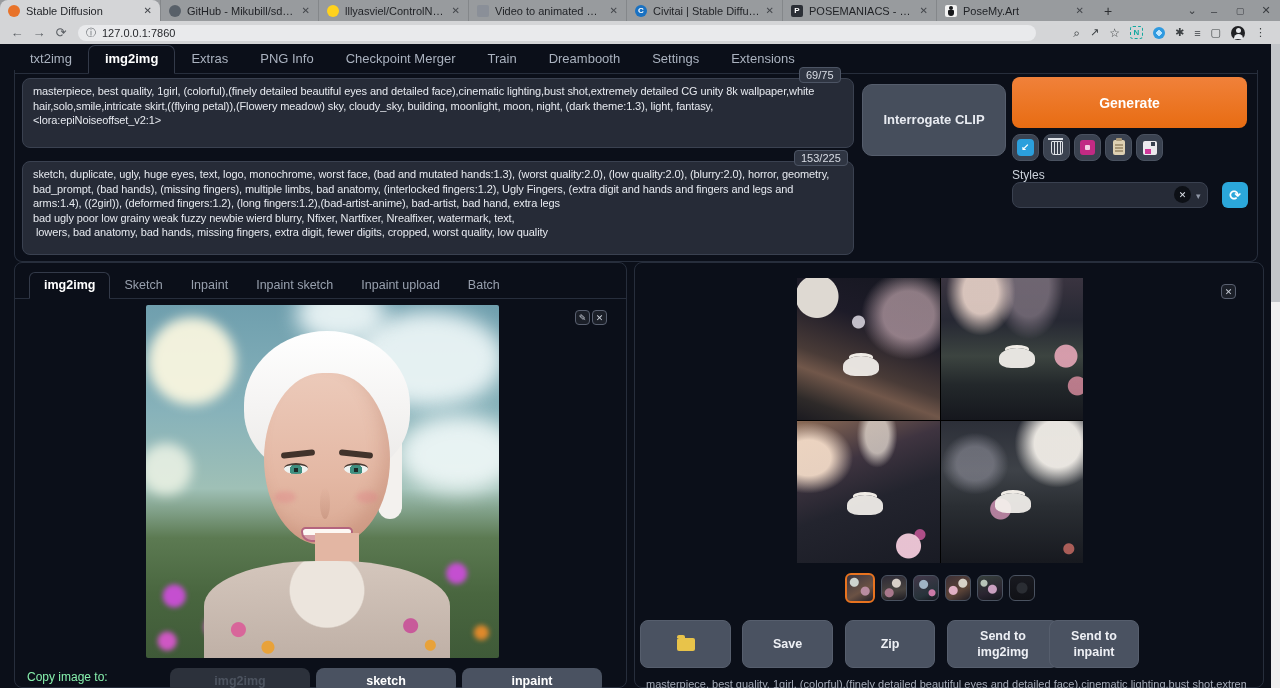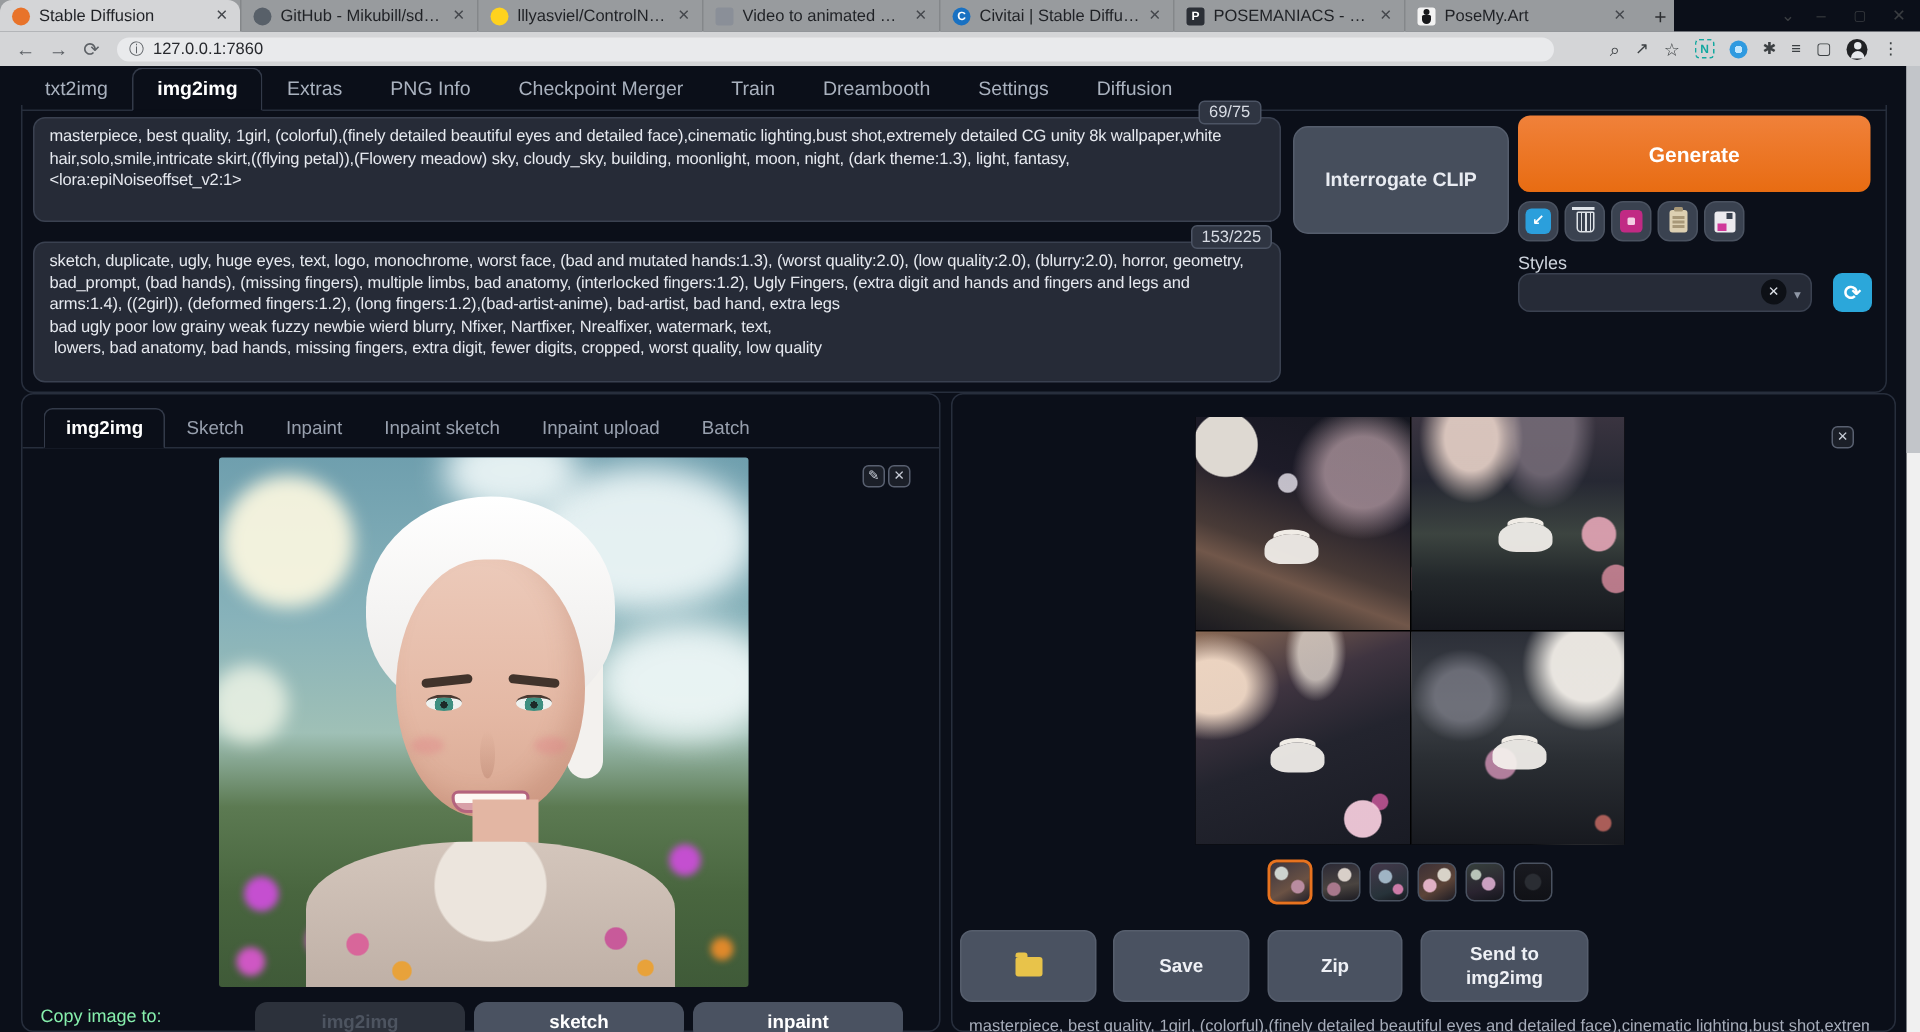--- a/index.html
+++ b/index.html
@@ -1,21 +1,21 @@
 <!DOCTYPE html>
 <html><head>
 <meta charset="utf-8">
 <style>
   *{box-sizing:border-box}
   html,body{margin:0;padding:0}
   body{width:1280px;height:688px;overflow:hidden;background:#0b0f19;
        font-family:"Liberation Sans","DejaVu Sans",sans-serif;position:relative}
 
   
-  .tabstrip{position:absolute;left:0;top:0;width:1116px;height:21px;background:#989b9e;display:flex;align-items:flex-end}
+  .tabstrip{position:absolute;left:0;top:0;width:1280px;height:21px;background:#989b9e;display:flex;align-items:flex-end}
   .btab{height:21px;display:flex;align-items:center;gap:6px;padding:0 8px;font-size:11px;color:#1f2125;
         border-left:1px solid #84878a;overflow:hidden;white-space:nowrap;flex:0 0 auto}
   .btab.active{background:#d4d5d7;border-radius:8px 8px 0 0;border-left:none}
   .btab .title{overflow:hidden;text-overflow:ellipsis;white-space:nowrap;flex:1 1 auto;min-width:0}
   .btab .tclose{font-size:10px;color:#44474c;flex:0 0 auto}
   .fav{width:12px;height:12px;border-radius:50%;flex:0 0 auto;position:relative}
   .fav.sq{border-radius:2px}
   .fav-sd{background:#e8732a}
   .fav-gh{background:#586069}
   .fav-hf{background:#ffd21e}
@@ -248,21 +248,21 @@
 
   <div class="navtabs">
     <div class="ntab">txt2img</div>
     <div class="ntab active">img2img</div>
     <div class="ntab">Extras</div>
     <div class="ntab">PNG Info</div>
     <div class="ntab">Checkpoint Merger</div>
     <div class="ntab">Train</div>
     <div class="ntab">Dreambooth</div>
     <div class="ntab">Settings</div>
-    <div class="ntab">Diffusion</div>
+    <div class="ntab">Extensions</div>
   </div>
 
   <div class="toppanel"></div>
 
   <div class="ta" style="left:22px;top:34px;width:832px;height:70px">masterpiece, best quality, 1girl, (colorful),(finely detailed beautiful eyes and detailed face),cinematic lighting,bust shot,extremely detailed CG unity 8k wallpaper,white hair,solo,smile,intricate skirt,((flying petal)),(Flowery meadow) sky, cloudy_sky, building, moonlight, moon, night, (dark theme:1.3), light, fantasy,
 &lt;lora:epiNoiseoffset_v2:1&gt;</div>
   <div class="badge" style="left:799px;top:23px">69/75</div>
 
   <div class="ta" style="left:22px;top:117px;width:832px;height:94px">sketch, duplicate, ugly, huge eyes, text, logo, monochrome, worst face, (bad and mutated hands:1.3), (worst quality:2.0), (low quality:2.0), (blurry:2.0), horror, geometry, bad_prompt, (bad hands), (missing fingers), multiple limbs, bad anatomy, (interlocked fingers:1.2), Ugly Fingers, (extra digit and hands and fingers and legs and arms:1.4), ((2girl)), (deformed fingers:1.2), (long fingers:1.2),(bad-artist-anime), bad-artist, bad hand, extra legs
 bad ugly poor low grainy weak fuzzy newbie wierd blurry, Nfixer, Nartfixer, Nrealfixer, watermark, text,
@@ -351,18 +351,19 @@
   <div class="thumb th-d" style="left:945px;top:531px"></div>
   <div class="thumb th-e" style="left:977px;top:531px"></div>
   <div class="thumb th-f" style="left:1009px;top:531px"></div>
 
   <div class="actbtn" style="left:640px;top:576px;width:91px">
     <span class="folder-i"></span>
   </div>
   <div class="actbtn" style="left:742px;top:576px;width:91px">Save</div>
   <div class="actbtn" style="left:845px;top:576px;width:90px">Zip</div>
   <div class="actbtn" style="left:947px;top:576px;width:112px">Send to img2img</div>
+  <div class="actbtn" style="left:1049px;top:576px;width:90px">Send to inpaint</div>
 
   <div class="info-text" style="left:646px;top:634px;width:600px">masterpiece, best quality, 1girl, (colorful),(finely detailed beautiful eyes and detailed face),cinematic lighting,bust shot,extremely detailed CG</div>
 </div>
 
 <div class="scrolltrack"></div>
 <div class="scrollthumb"></div>
 
 </body></html>

